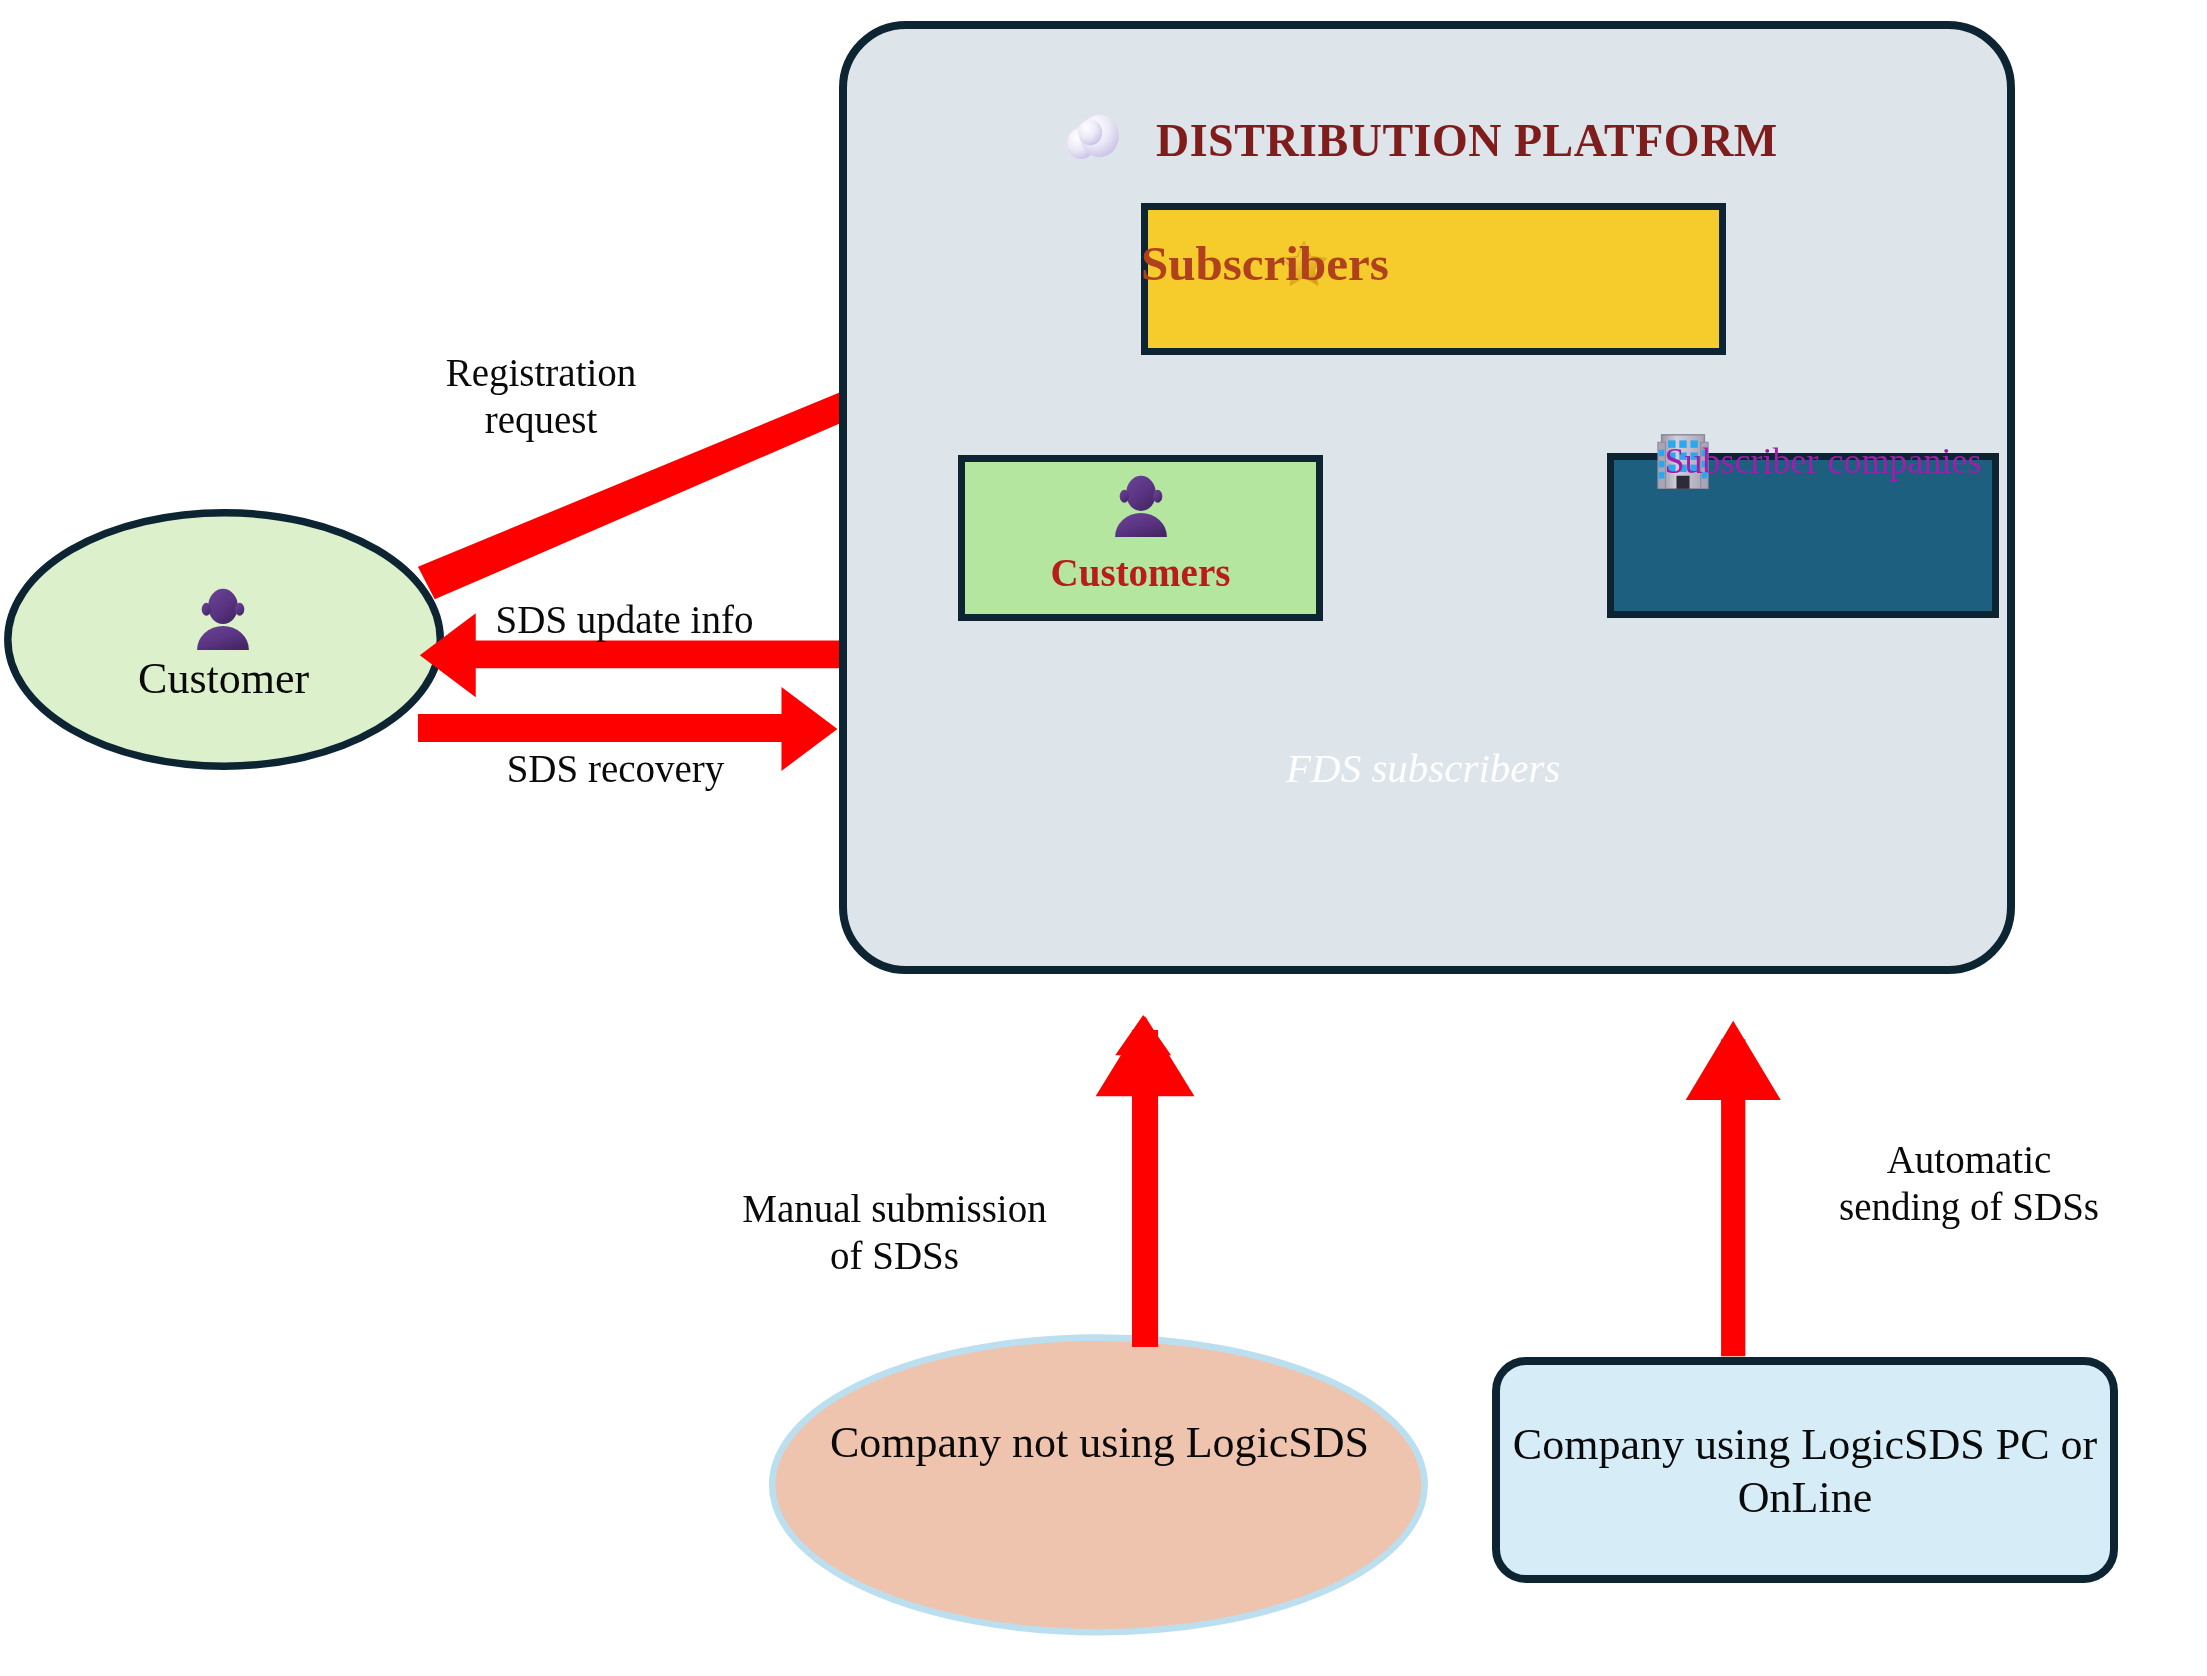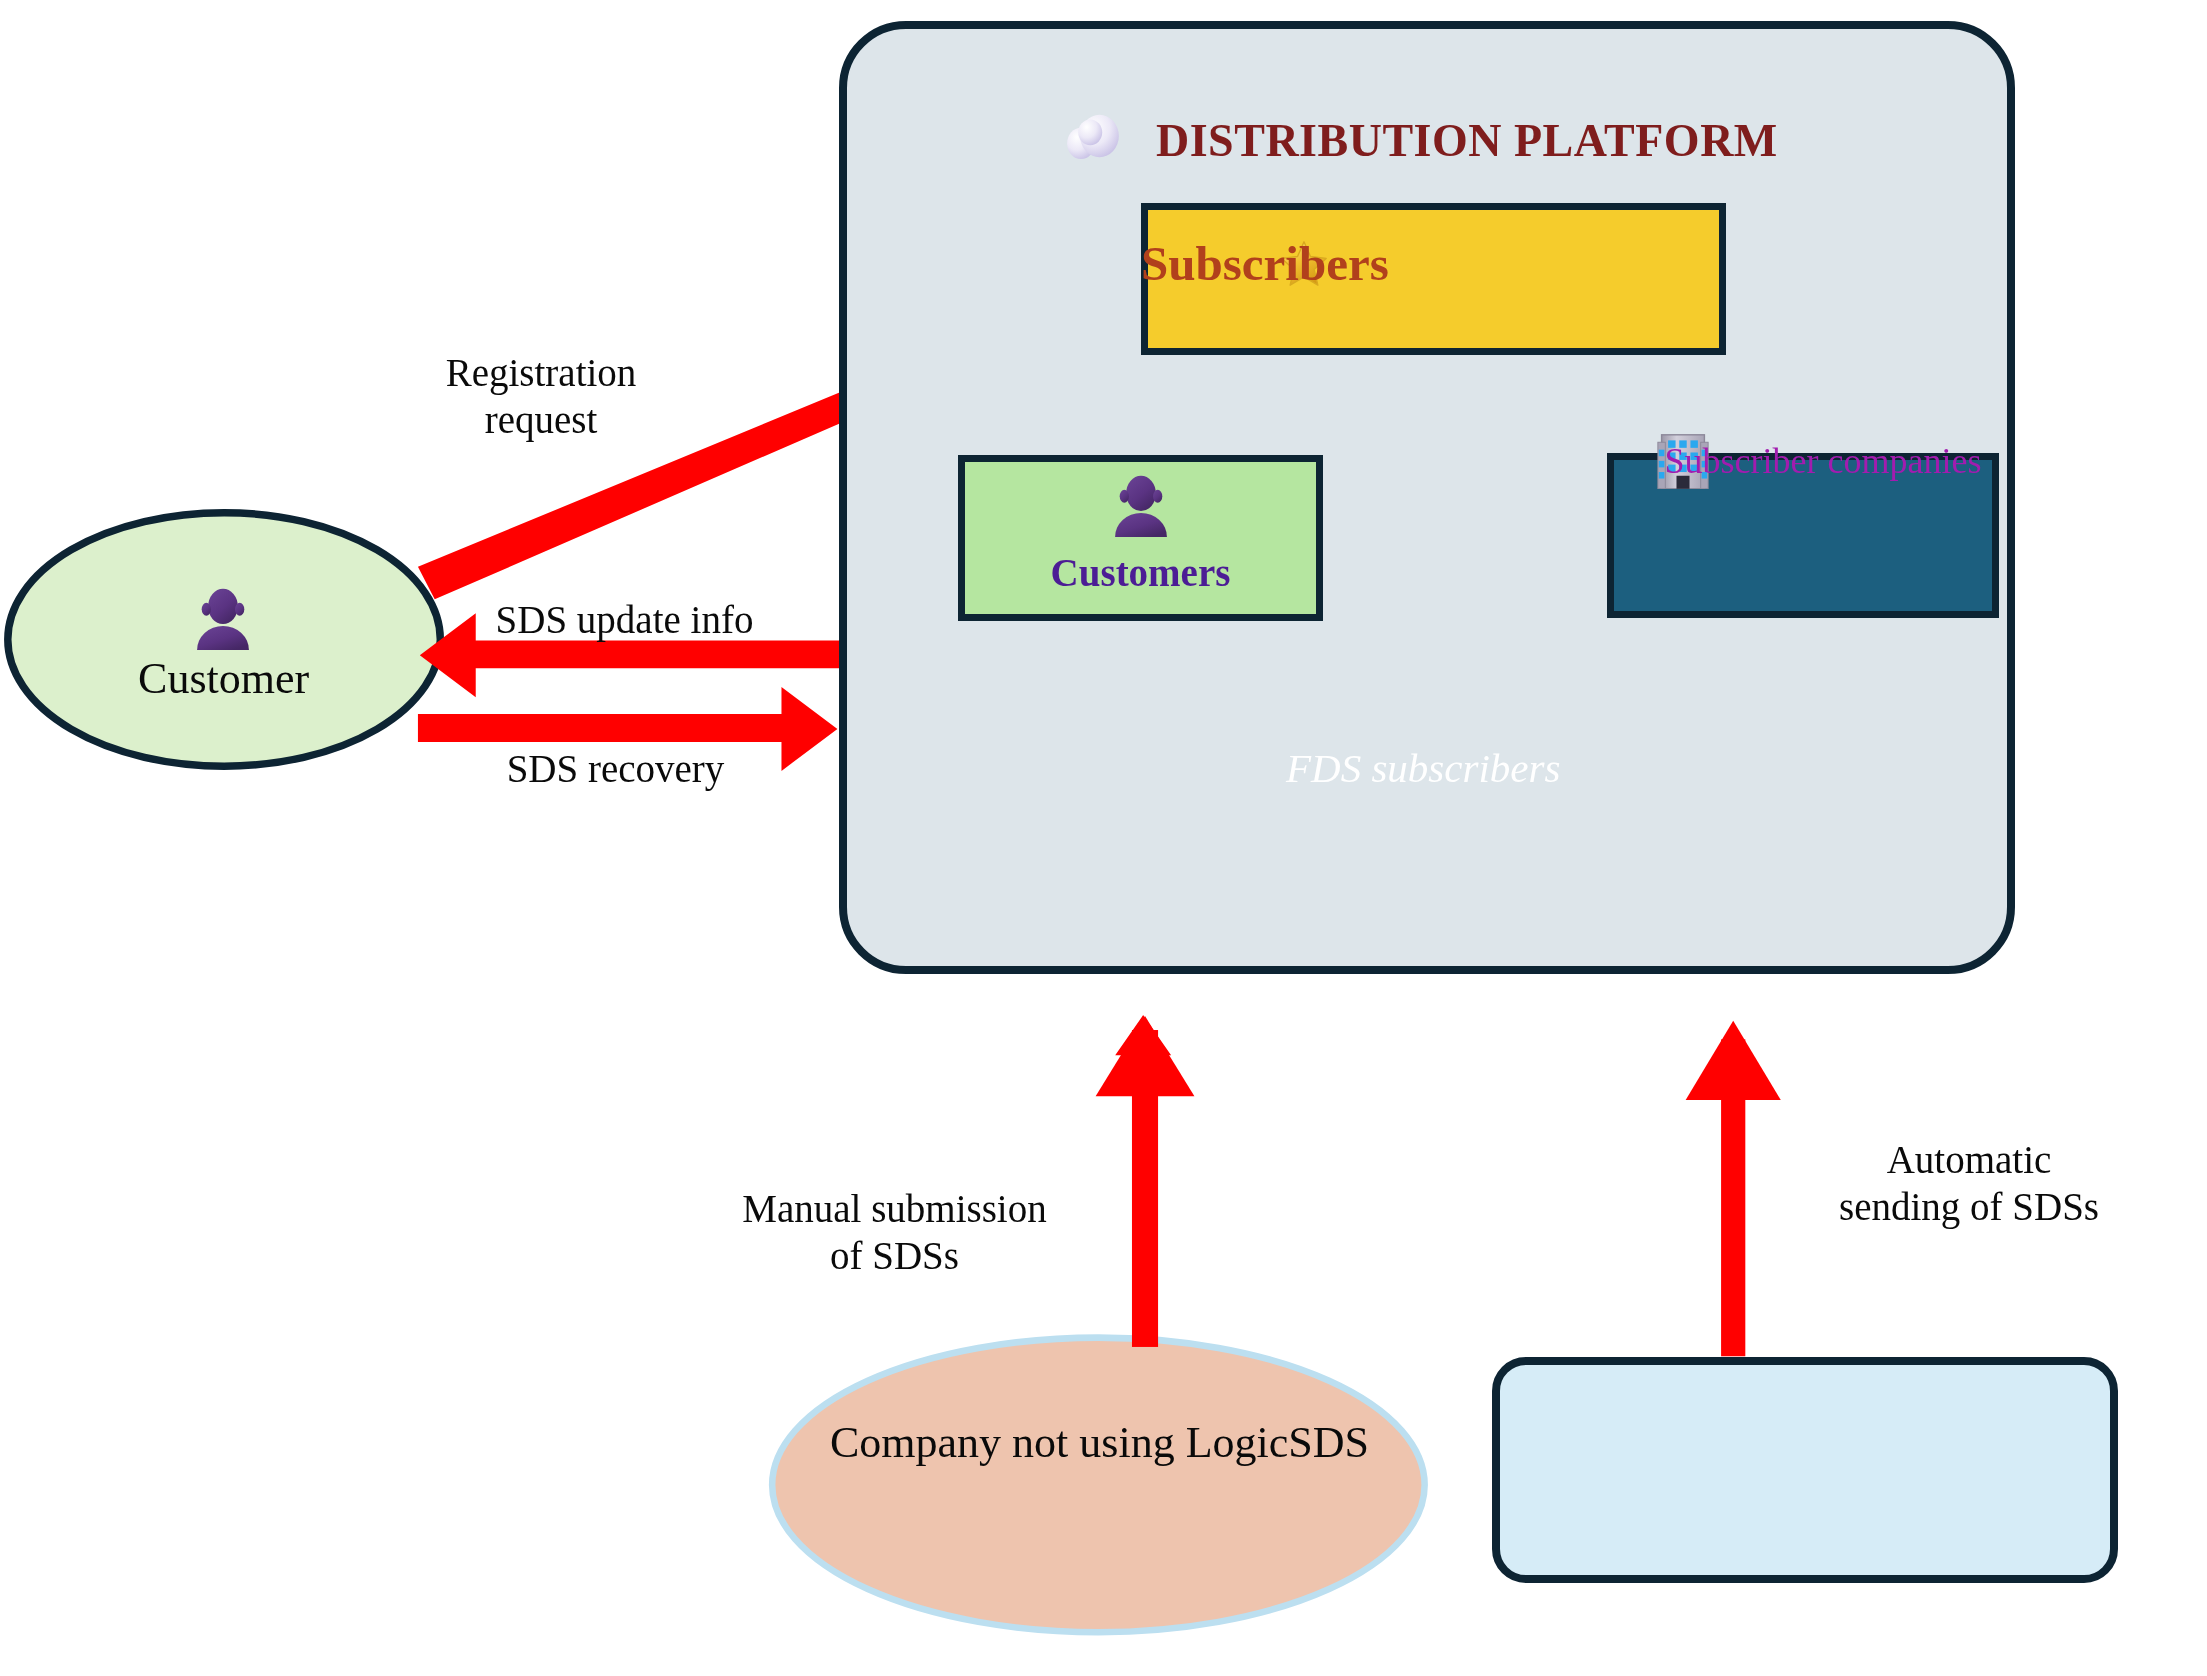--- a/index.html
+++ b/index.html
@@ -93,21 +93,21 @@
     border: 7.5px solid #0d2433;
     box-sizing: border-box;
   }
   .customers-label {
     position: absolute;
     left: 958px;
     top: 550px;
     width: 365px;
     font-size: 39px;
     font-weight: bold;
-    color: #4c1d95;
+    color: #b91c1c;
     text-align: center;
   }
   .person-icon-customers {
     position: absolute;
     left: 1112px;
     top: 474px;
     width: 58px;
     height: 63px;
   }
   
@@ -365,20 +365,22 @@
     <ellipse cx="13" cy="24" rx="5" ry="7" fill="url(#personGrad)"></ellipse>
     <ellipse cx="49" cy="24" rx="5" ry="7" fill="url(#personGrad)"></ellipse>
     <path d="M 3 68 A 28 26 0 0 1 59 68 Z" fill="url(#personGrad)"></path>
   </svg>
   <div class="customer-label">Customer</div>
 
   <div class="company-not-label">Company not
 using LogicSDS</div>
 
   <div class="company-using-box"></div>
+  <div class="company-using-label">Company using
+LogicSDS PC or OnLine</div>
 
   <div class="edge-label lbl-registration">Registration
 request</div>
   <div class="edge-label lbl-recovery">SDS recovery</div>
   <div class="edge-label lbl-update">SDS update info</div>
   <div class="edge-label lbl-manual">Manual submission
 of SDSs</div>
   <div class="edge-label lbl-automatic">Automatic
 sending of SDSs</div>
 

